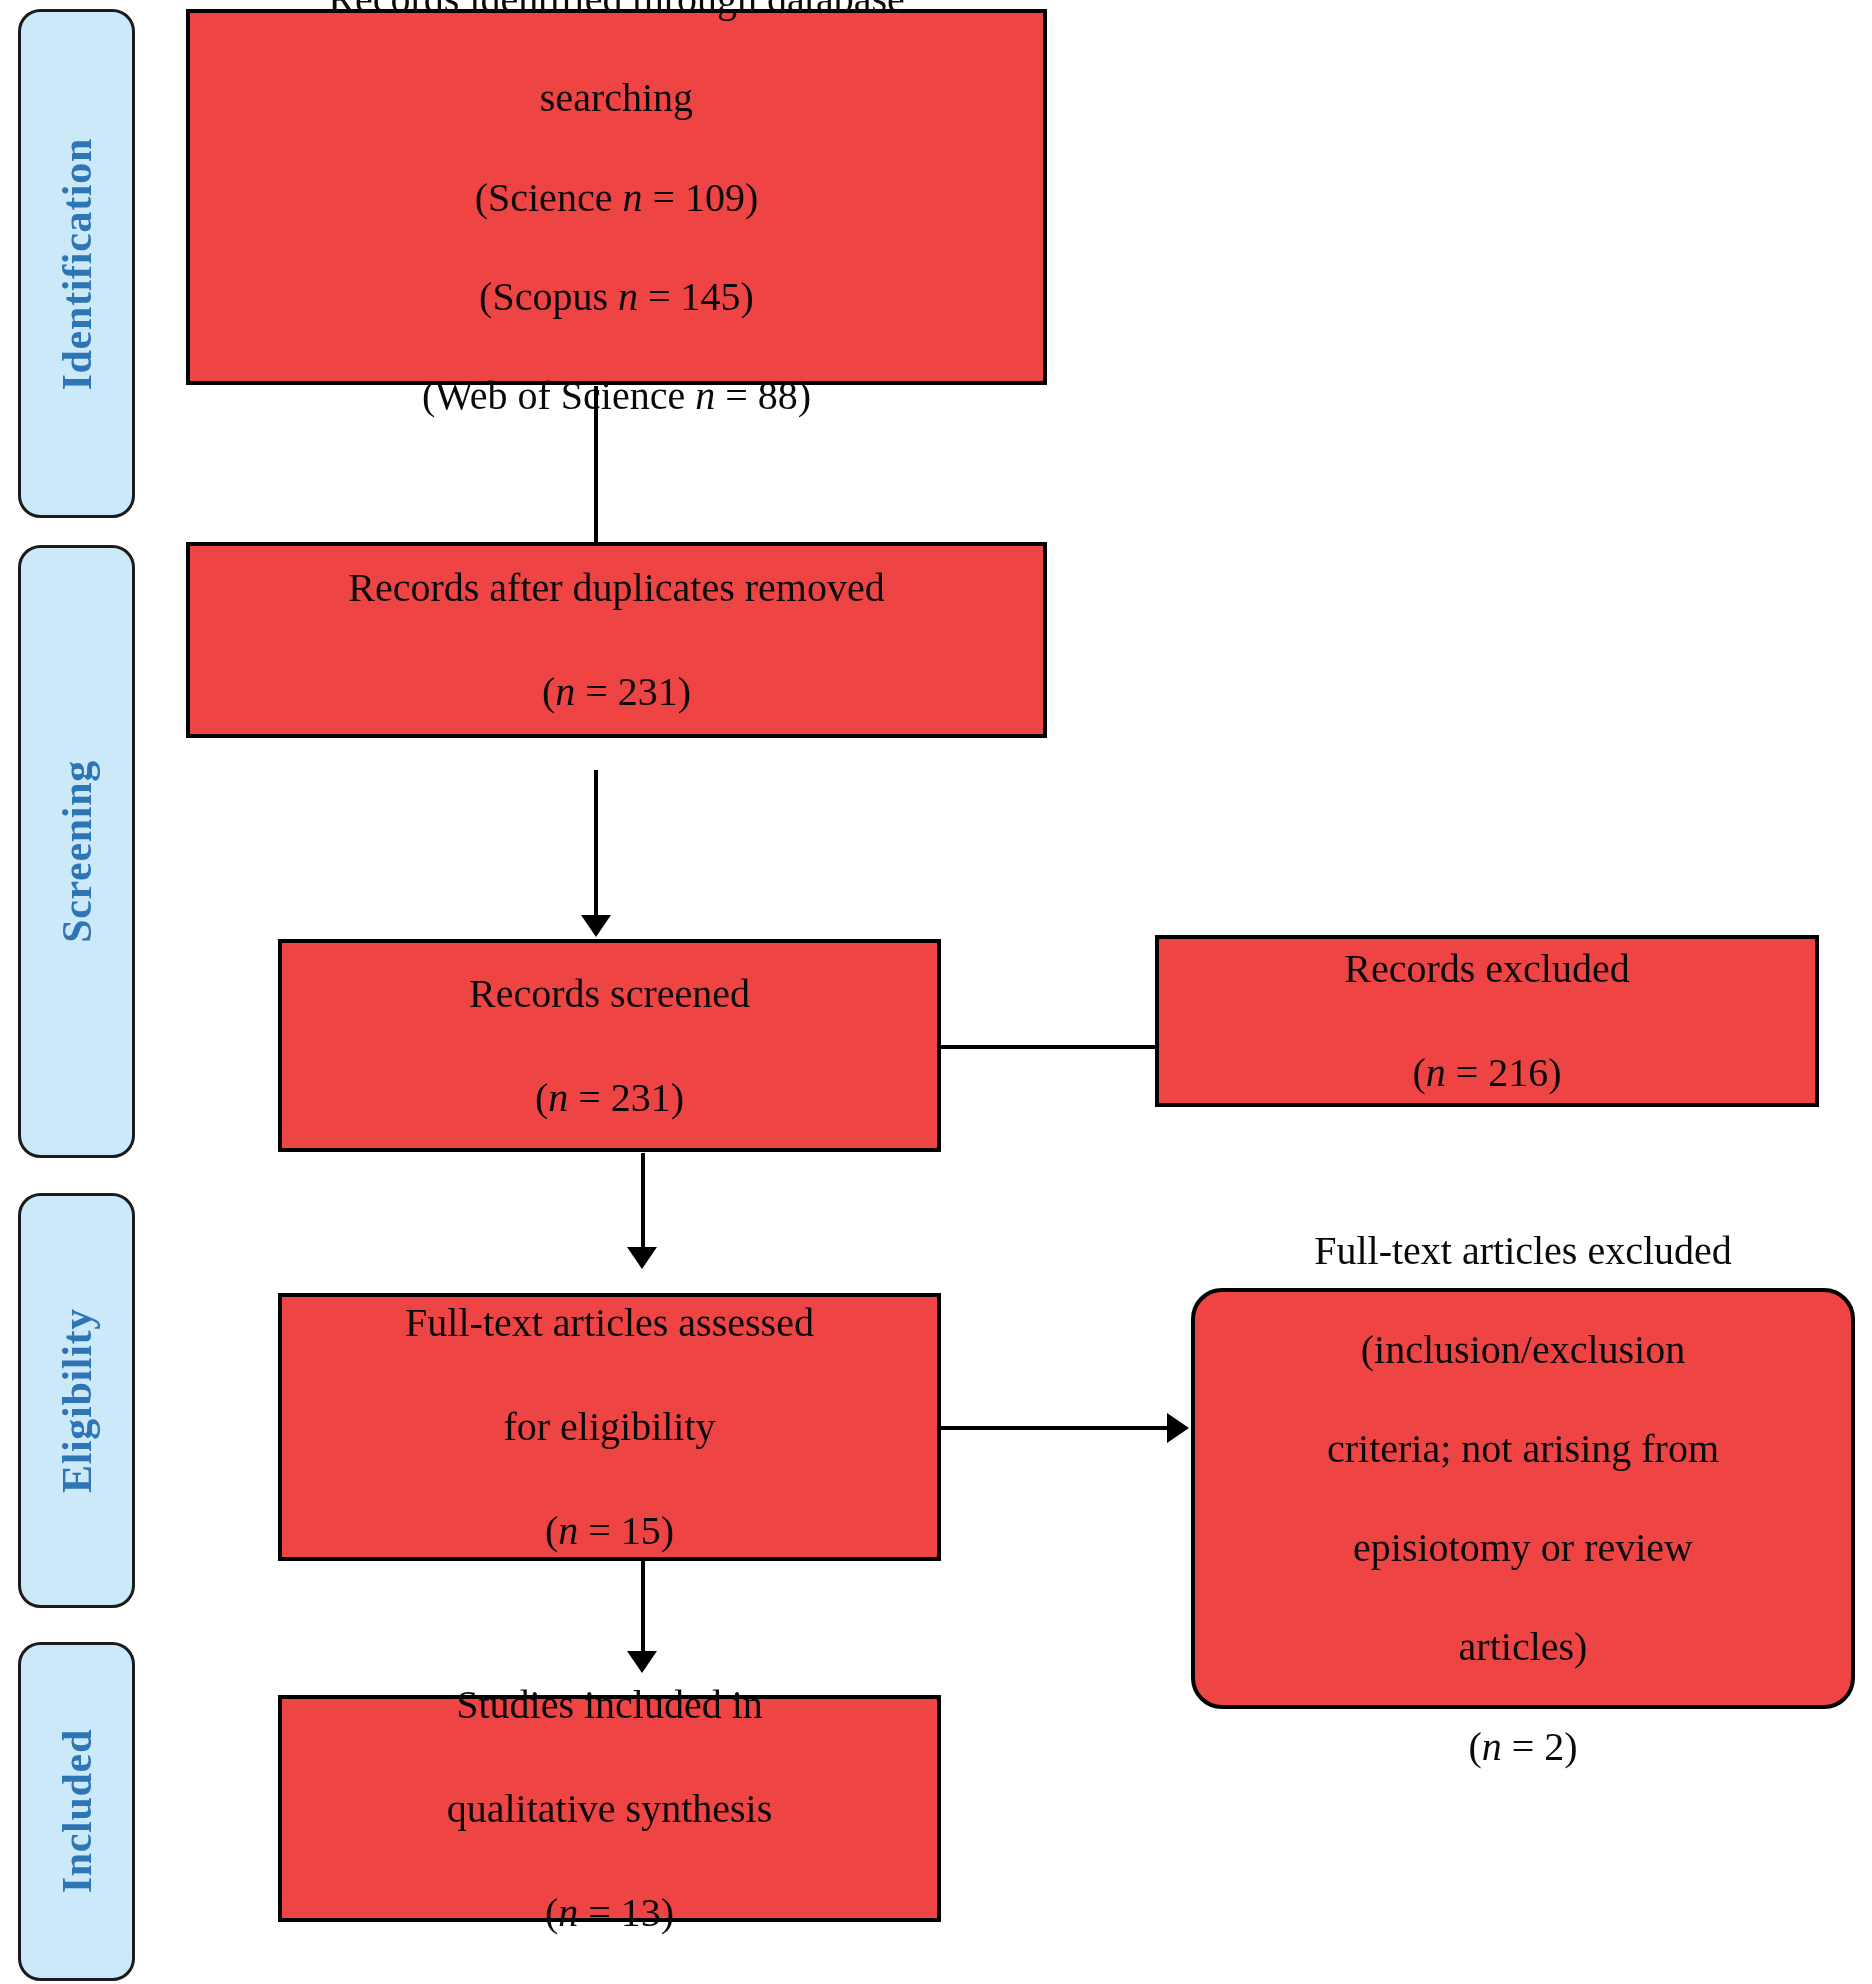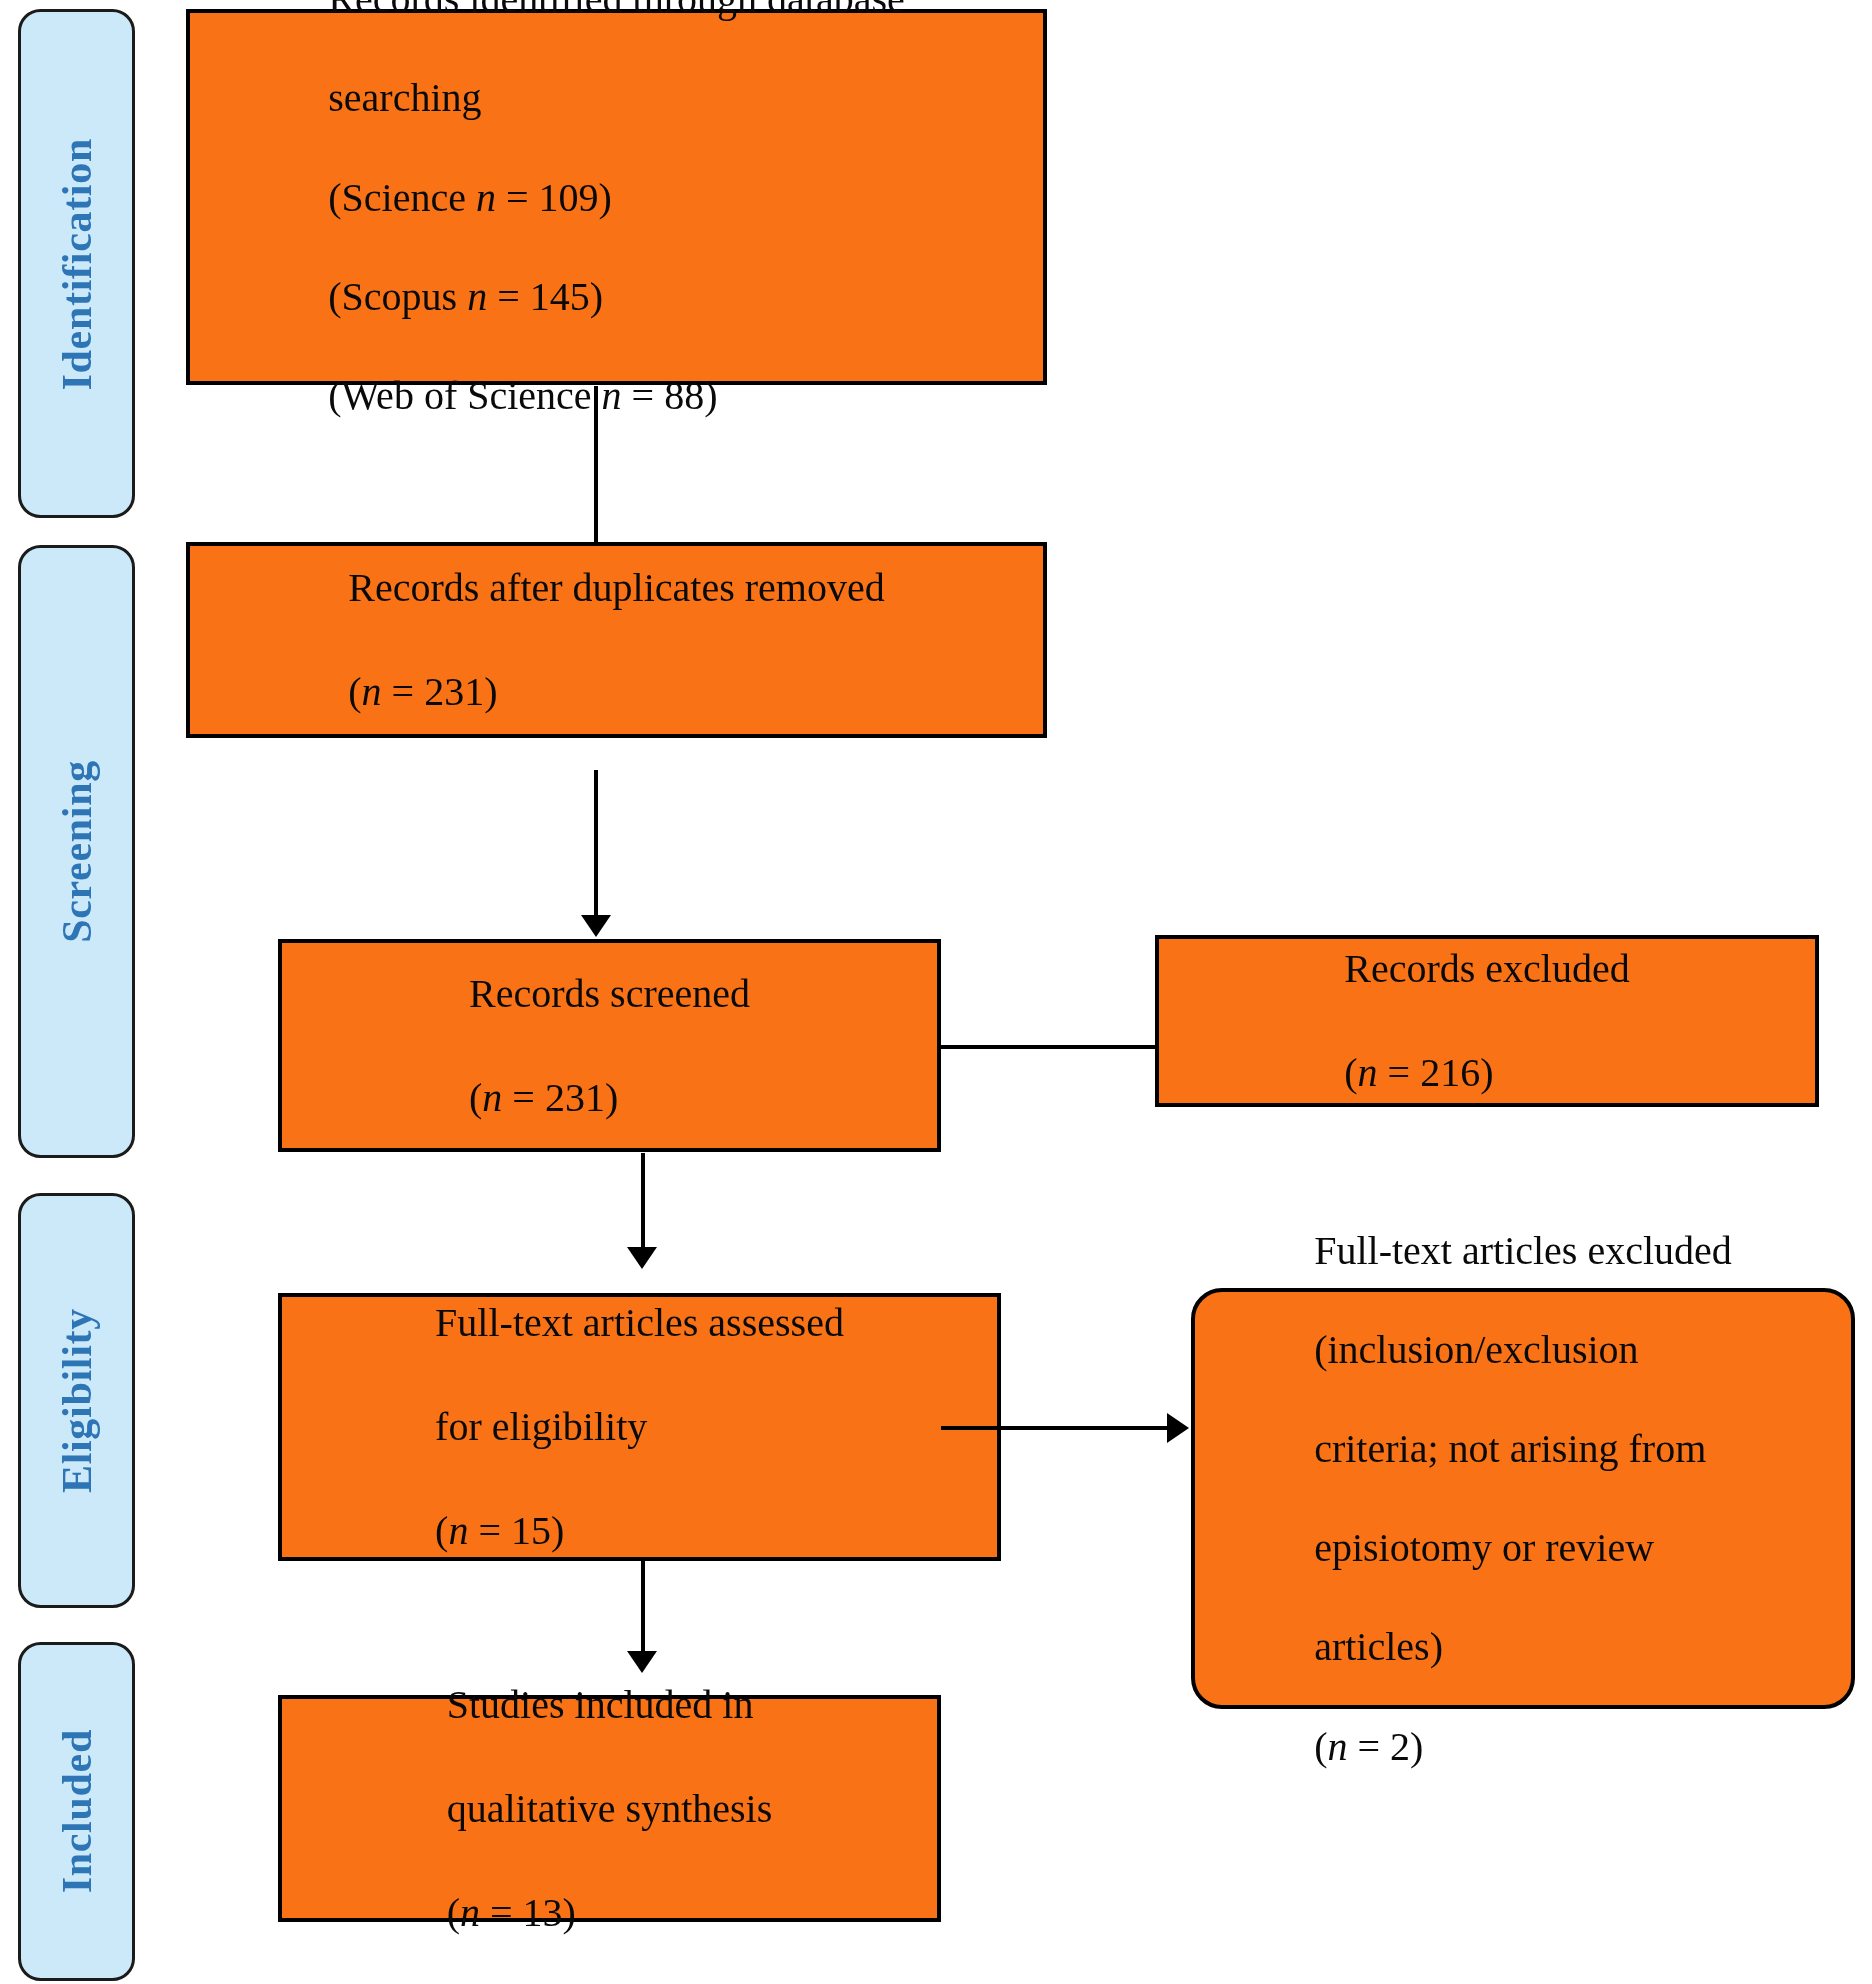--- a/index.html
+++ b/index.html
@@ -25,25 +25,25 @@
     font-size:42px;
     letter-spacing:0.7px;
     line-height:1;
     white-space:nowrap;
     font-family:"Liberation Serif","DejaVu Serif",serif;
   }
 
   
   .box{
     position:absolute;
-    background:#f97316;
+    background:#ef4444;
     border:4px solid #000000;
     box-sizing:border-box;
     display:flex;align-items:center;justify-content:center;
-    text-align:left;
+    text-align:center;
   }
   .box .txt{
     font-size:40px;
     line-height:1.30;
     color:#0a0a0a;
     padding:0 14.6px;
     font-family:"Liberation Serif","DejaVu Serif",serif;
     white-space:pre-line;
   }
   .box.tall .txt{line-height:1.24;}
@@ -122,21 +122,21 @@
   <div class="box" style="left:1155px;top:935px;width:664px;height:172px;">
     <div class="txt">
       <div>Records excluded</div>
       <div><span>(</span><span class="ital">n</span><span> = 216)</span></div>
     </div>
   </div>
 
   <div class="vline" style="left:641px;top:1153px;height:96px;"></div>
   <div class="arrow-down" style="left:627px;top:1247px;"></div>
 
-  <div class="box" style="left:278px;top:1293px;width:723px;height:268px;">
+  <div class="box" style="left:278px;top:1293px;width:663px;height:268px;">
     <div class="txt">
       <div>Full-text articles assessed</div>
       <div>for eligibility</div>
       <div><span>(</span><span class="ital">n</span><span> = 15)</span></div>
     </div>
   </div>
 
   <div class="hline" style="left:941px;top:1426px;width:229px;"></div>
   <div class="arrow-right" style="left:1167px;top:1413px;"></div>
 

